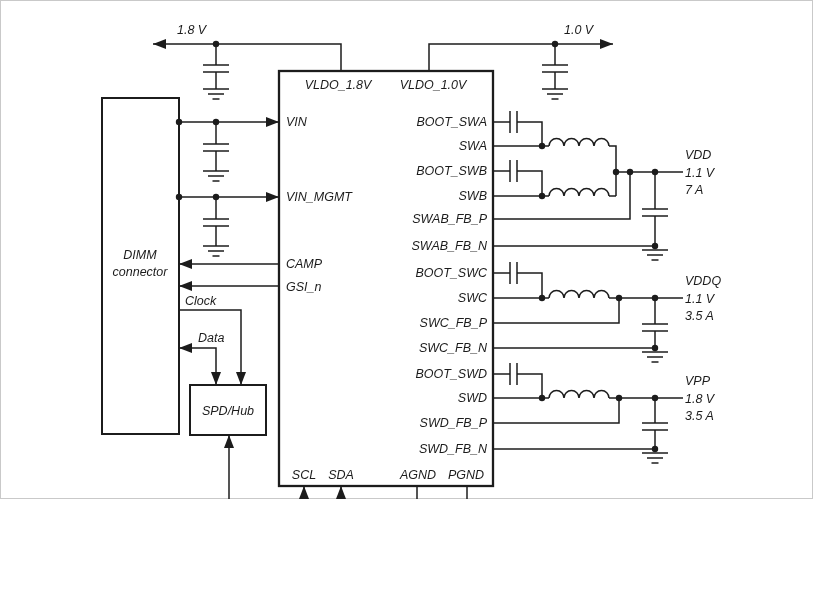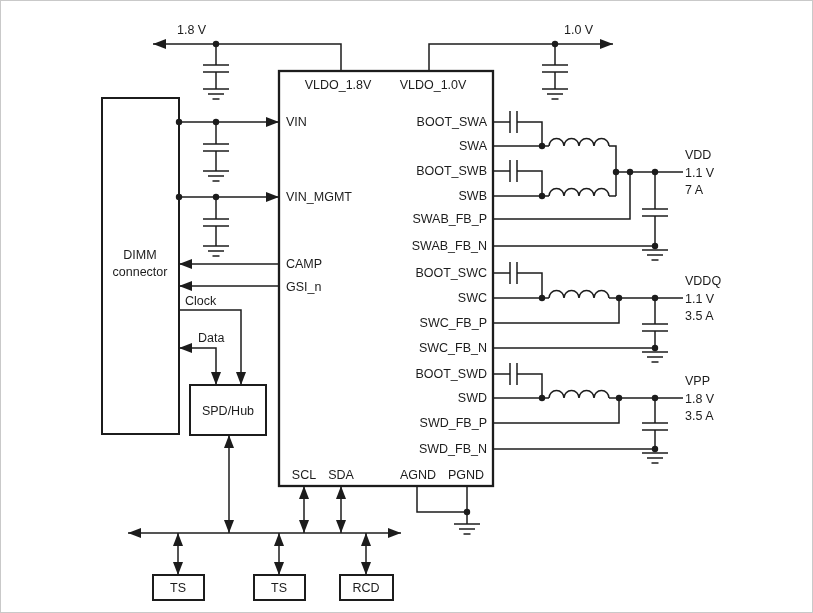--- a/index.html
+++ b/index.html
@@ -1,16 +1,16 @@
 <!DOCTYPE html>
 <html><head>
 <meta charset="utf-8">
 <style>
   html,body{margin:0;padding:0;background:#ffffff;}
-  .frame{width:813px;height:613px;background:#ffffff;box-sizing:border-box;border:1px solid #c9c9c9;}
+  .frame{width:813px;height:499px;background:#ffffff;box-sizing:border-box;border:1px solid #c9c9c9;font-style:italic;}
   svg text{font-family:"Liberation Sans","DejaVu Sans",sans-serif;font-size:12.5px;fill:#1c1c1c;}
   .w{stroke:#1c1c1c;stroke-width:1.5;fill:none;stroke-linejoin:miter;}
   .box{stroke:#1c1c1c;stroke-width:2;fill:#ffffff;}
   .icbox{stroke:#1c1c1c;stroke-width:2.3;fill:#ffffff;}
   .dot{fill:#1c1c1c;stroke:none;}
 </style>
 </head>
 <body>
 
 <div class="frame">

